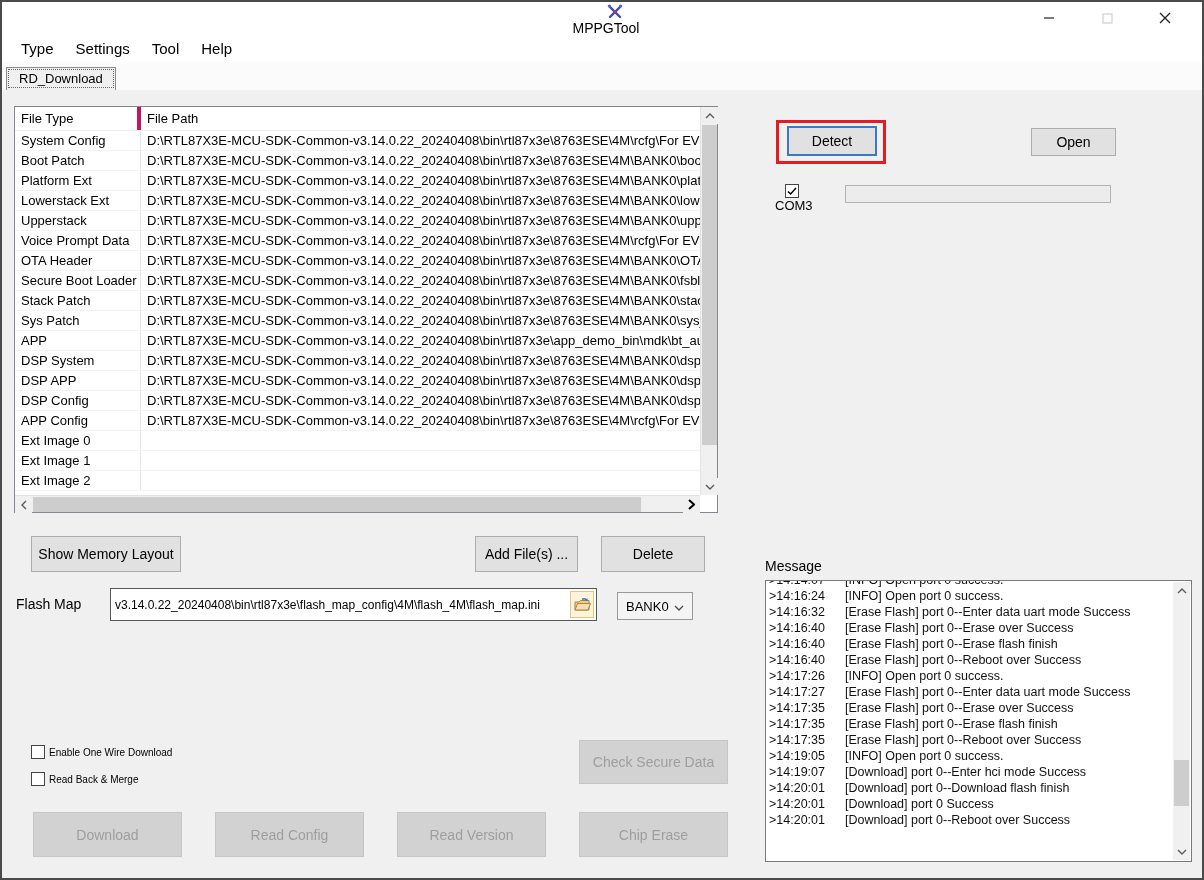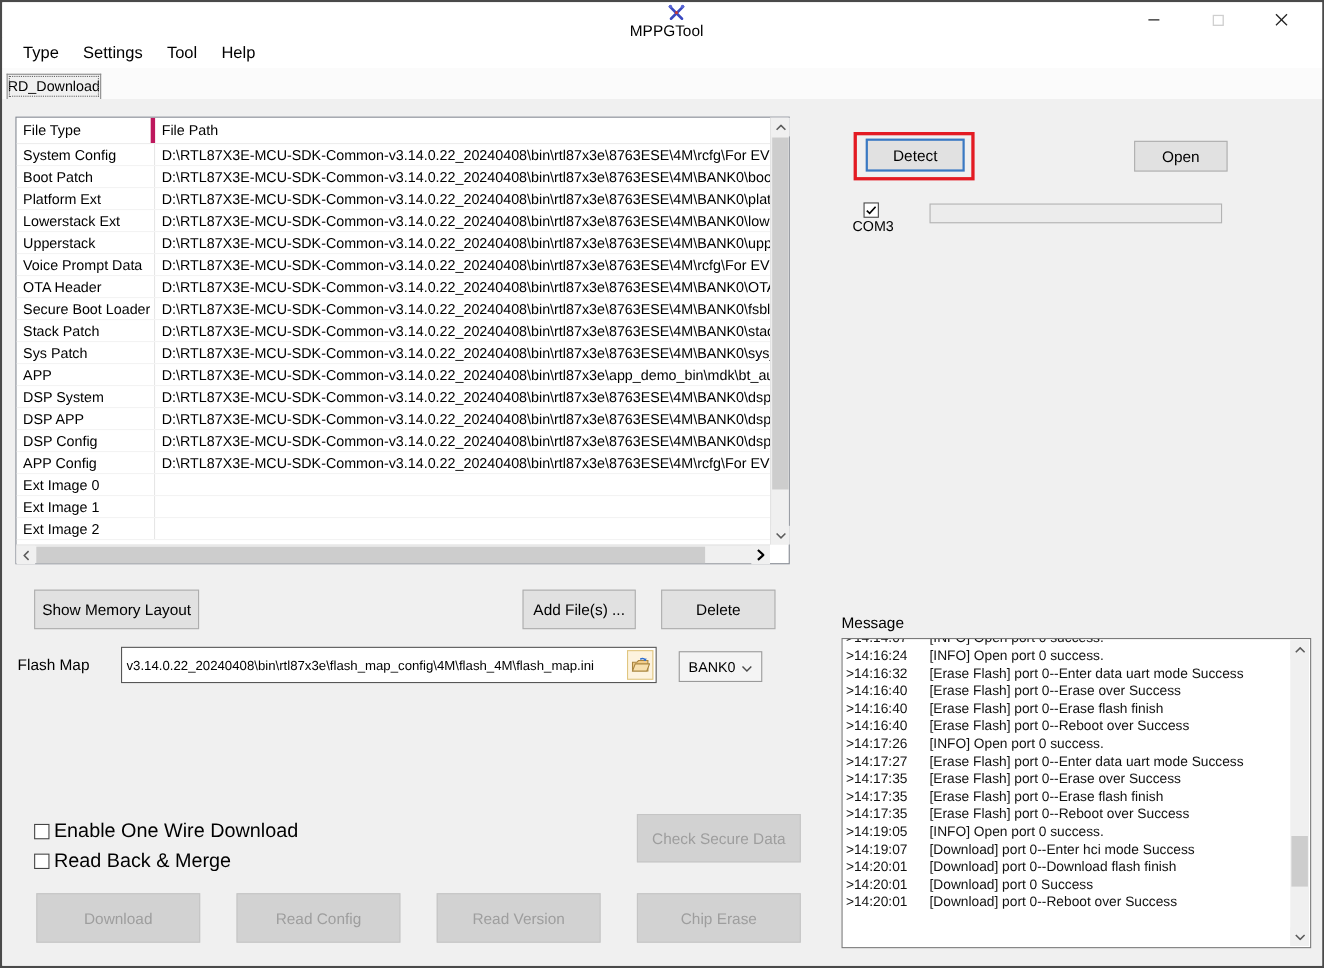--- a/index.html
+++ b/index.html
@@ -13,21 +13,21 @@
   .win-controls { position:absolute; right:8px; top:0; height:32px; display:flex; }
   .win-btn { width:58px; height:32px; display:flex; align-items:center; justify-content:center; font-size:15px; color:#222; }
   .win-btn.max { color:#c9c9c9; }
 
   
   .menubar { position:absolute; left:0; top:32px; right:0; height:28px; background:#fff; display:flex; align-items:center; padding-left:8px; }
   .menu-item { font-size:15px; color:#000; padding:2px 11px; }
 
   
   .tabstrip { position:absolute; left:0; top:60px; right:0; height:28px; background:#fbfbfb; }
-  .tab { position:absolute; left:4px; bottom:0; height:23px; padding:3px 0; background:#f0f0f0; border:1px solid #8c8c8c; border-bottom:none; font-size:13px; color:#000; outline:1px dotted #666; outline-offset:-3px; }
+  .tab { position:absolute; left:4px; bottom:0; height:23px; padding:3px 12px; background:#f0f0f0; border:1px solid #8c8c8c; border-bottom:none; font-size:13px; color:#000; outline:1px dotted #666; outline-offset:-3px; }
 
   
   .pane { position:absolute; left:0; top:88px; right:0; bottom:0; background:#f0f0f0; }
 
   
   .ftable { position:absolute; left:12px; top:16px; width:704px; height:407px; background:#fff; border:1px solid #828790; }
   .trows { position:absolute; left:0; top:0; right:17px; bottom:17px; overflow:hidden; }
   .thead { display:flex; height:24px; align-items:center; border-bottom:1px solid #ededed; }
   .thead .tc1 { border-right:4px solid #be185d; }
   .tcell { font-size:13px; color:#000; white-space:nowrap; overflow:hidden; }
@@ -51,21 +51,21 @@
   
   .label { position:absolute; font-size:14px; color:#000; }
   .flash-field { position:absolute; left:108px; top:498px; width:487px; height:33px; background:#fff; border:1px solid #565656; display:flex; align-items:center; }
   .flash-input { flex:1; border:none; outline:none; font-size:12px; font-family:"Liberation Sans",sans-serif; color:#000; padding:0 2px 0 4px; background:transparent; min-width:0; }
   .browse-btn { flex:0 0 24px; height:27px; margin-right:2px; background:#fdf3df; border:1px solid #e0c680; display:flex; align-items:center; justify-content:center; }
   .combo { position:absolute; left:615px; top:502px; width:76px; height:28px; background:#f4f4f4; border:1px solid #999; display:flex; align-items:center; justify-content:space-between; padding:0 8px; font-size:13px; }
 
   
   .cb-row { position:absolute; display:flex; align-items:center; }
   .cb-box { width:14px; height:14px; background:#fff; border:1px solid #444; display:flex; align-items:center; justify-content:center; }
-  .cb-label { margin-left:4px; font-size:18px; color:#000; }
+  .cb-label { margin-left:4px; font-size:10px; color:#000; }
 
   
   .com-field { position:absolute; left:843px; top:95px; width:266px; height:18px; background:#ececec; border:1px solid #b3b3b3; }
 
   
   .msgbox { position:absolute; left:763px; top:490px; width:427px; height:282px; background:#fff; border:1px solid #7a7a7a; }
   .loglines { position:absolute; left:3px; top:0; right:18px; bottom:2px; overflow:hidden; }
   .loglines-inner { margin-top:-9px; }
   .logline { display:flex; height:16px; line-height:16px; white-space:nowrap; }
   .logtime { flex:0 0 76px; font-size:12.5px; color:#111; }

